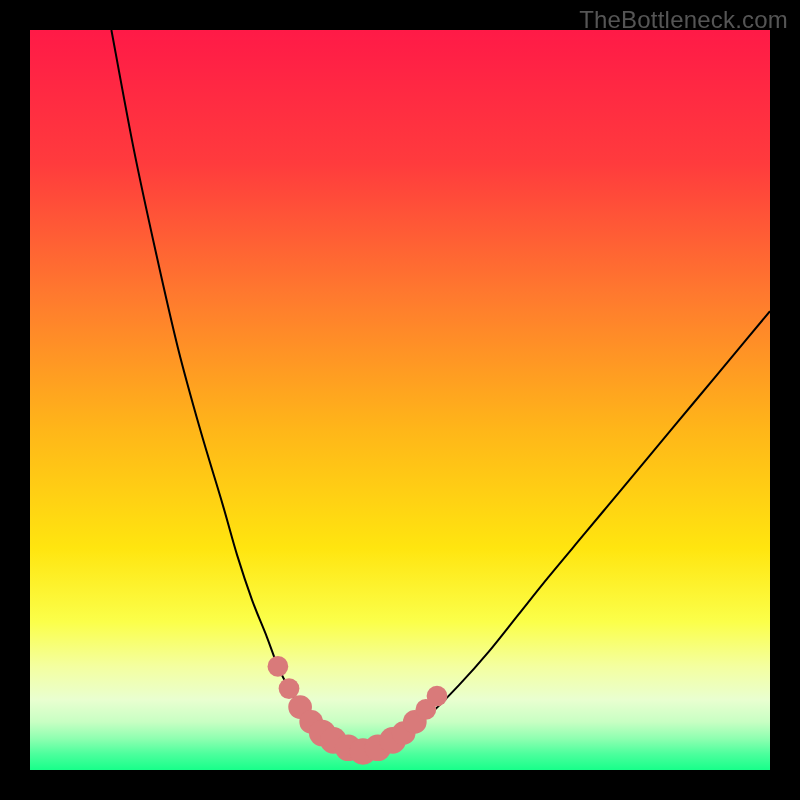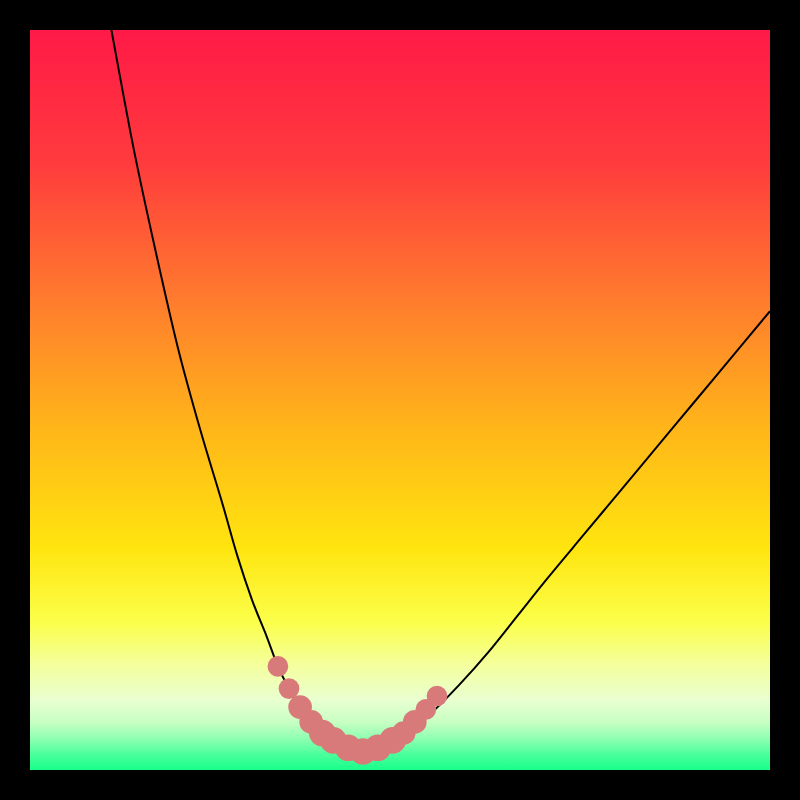--- a/index.html
+++ b/index.html
@@ -37,20 +37,21 @@
   .plot svg {
     display: block;
     width: 740px;
     height: 740px;
   }
 </style>
 </head>
 <body>
 
 <div class="frame">
+  <div class="watermark">TheBottleneck.com</div>
 
   <div class="plot">
     <svg viewBox="0 0 740 740">
       <defs>
         <linearGradient id="bg-grad" x1="0" y1="0" x2="0" y2="1">
             <stop offset="0%" stop-color="#ff1a47"></stop>
             <stop offset="18%" stop-color="#ff3b3d"></stop>
             <stop offset="36%" stop-color="#ff7a2e"></stop>
             <stop offset="54%" stop-color="#ffb619"></stop>
             <stop offset="70%" stop-color="#ffe50f"></stop>

